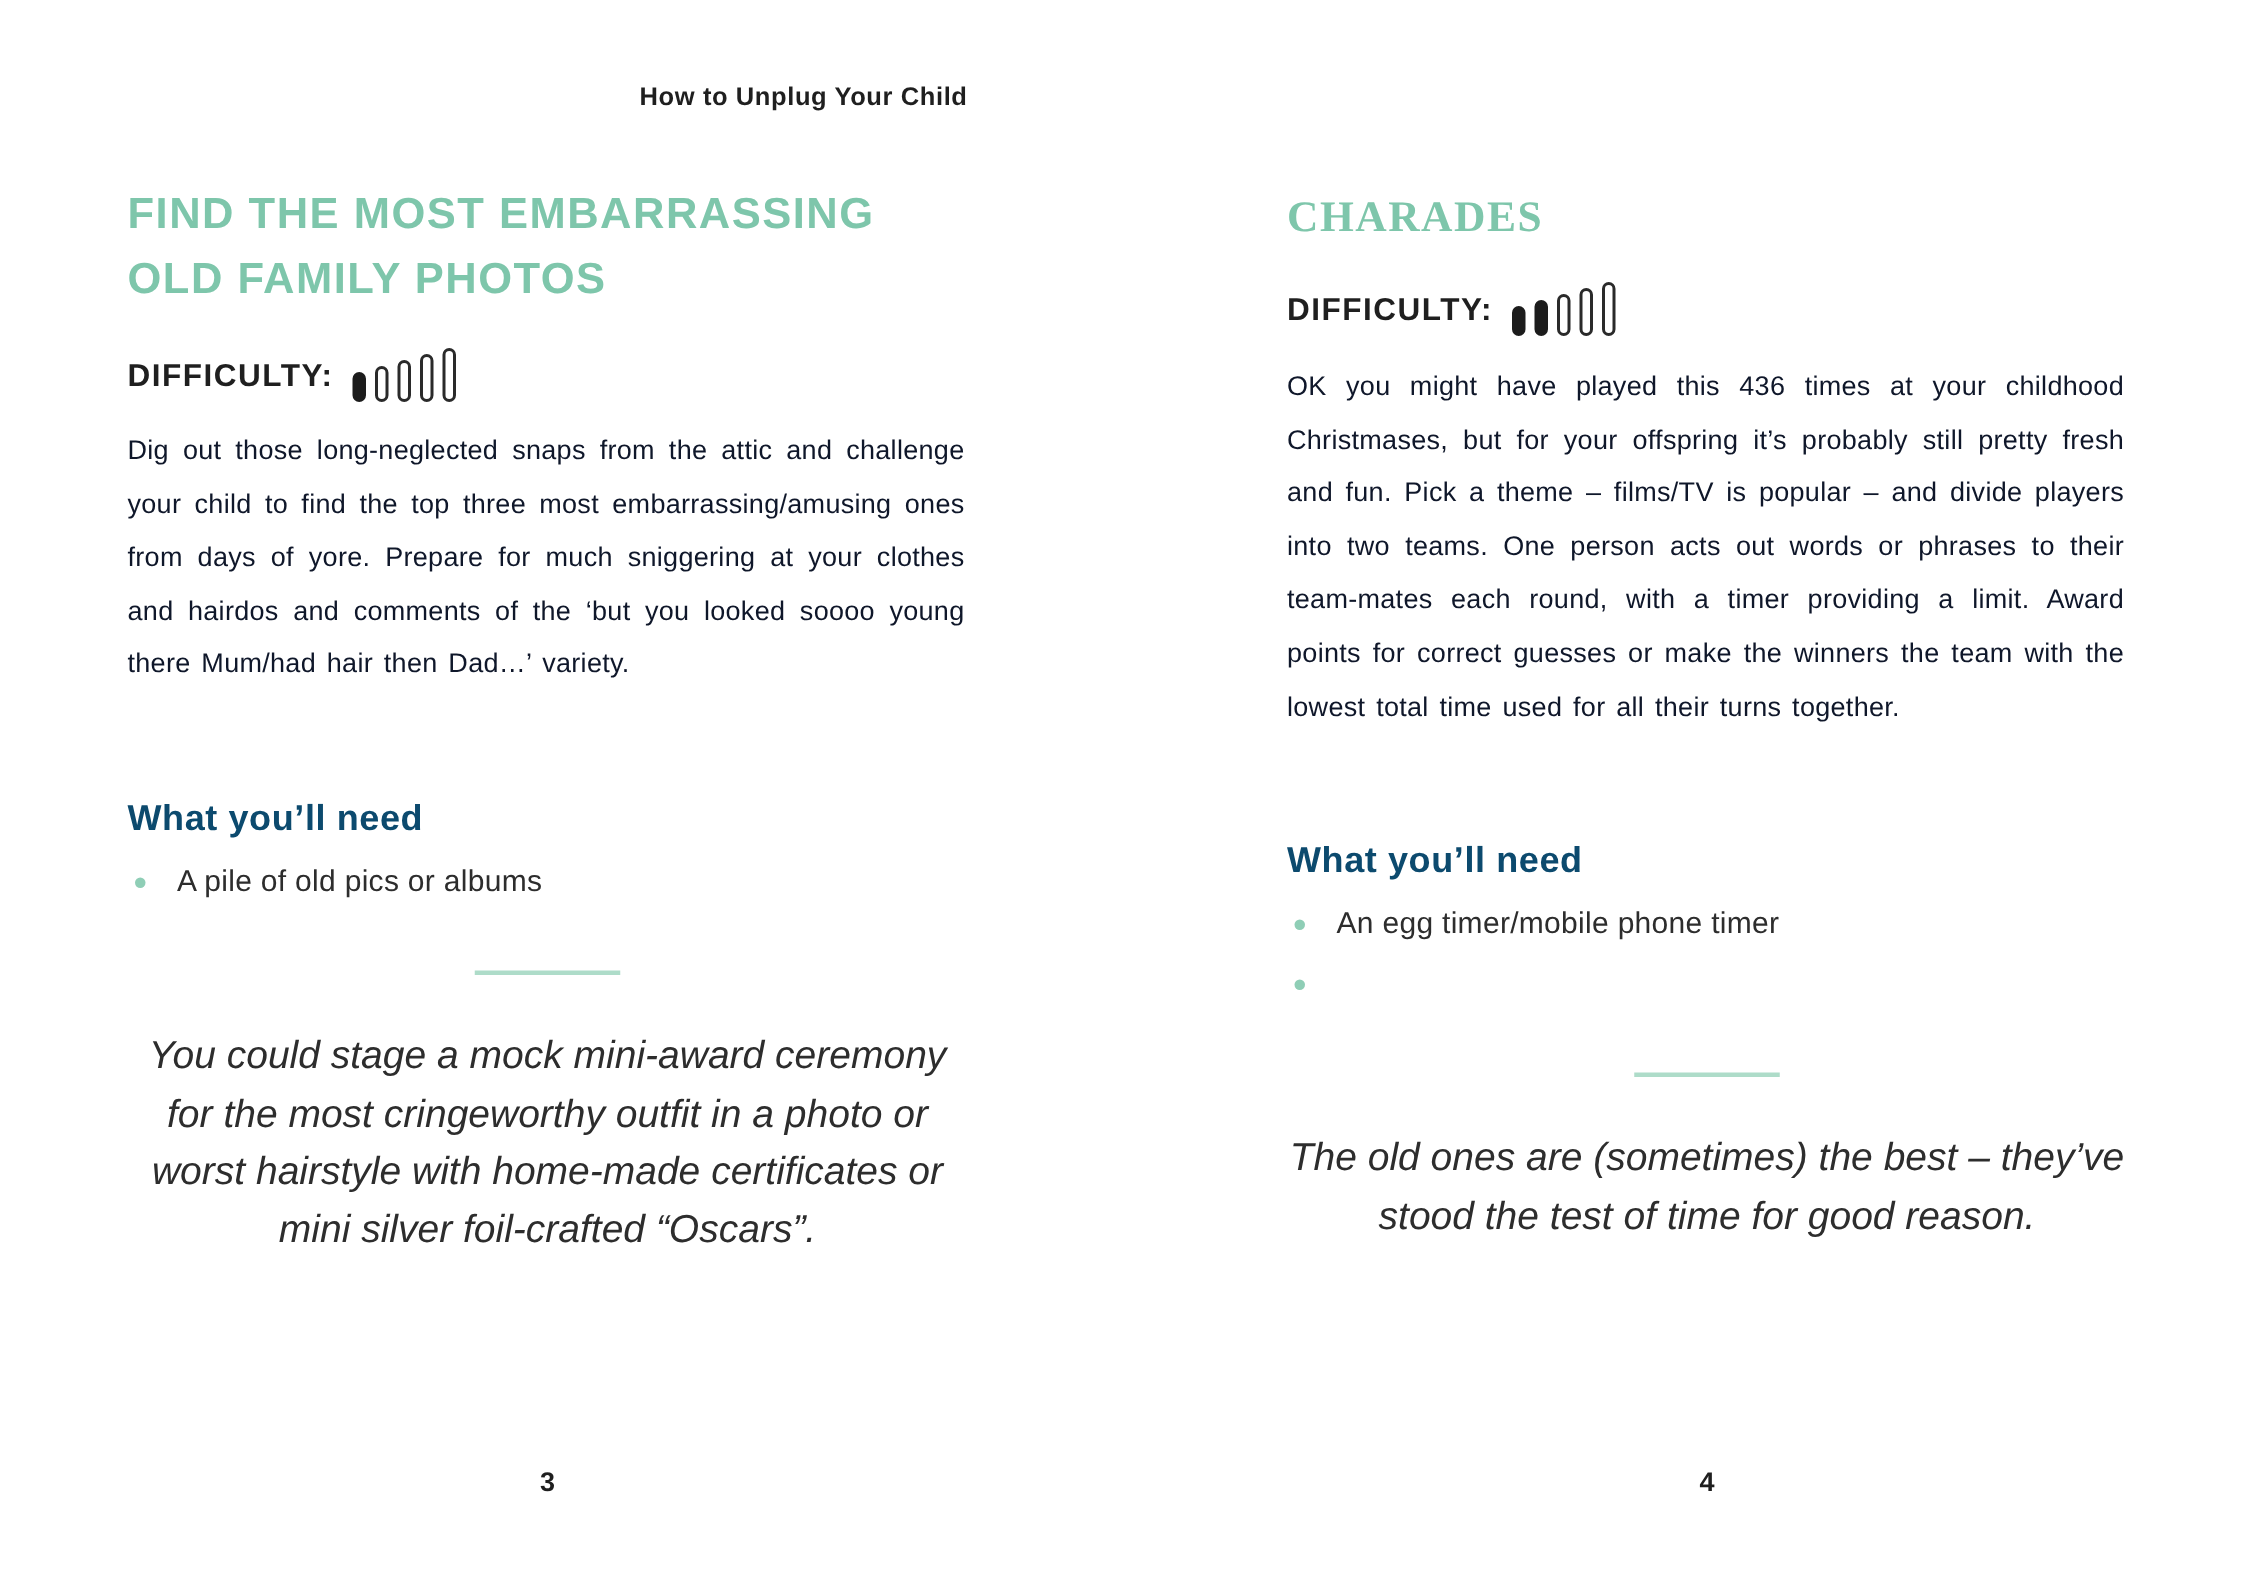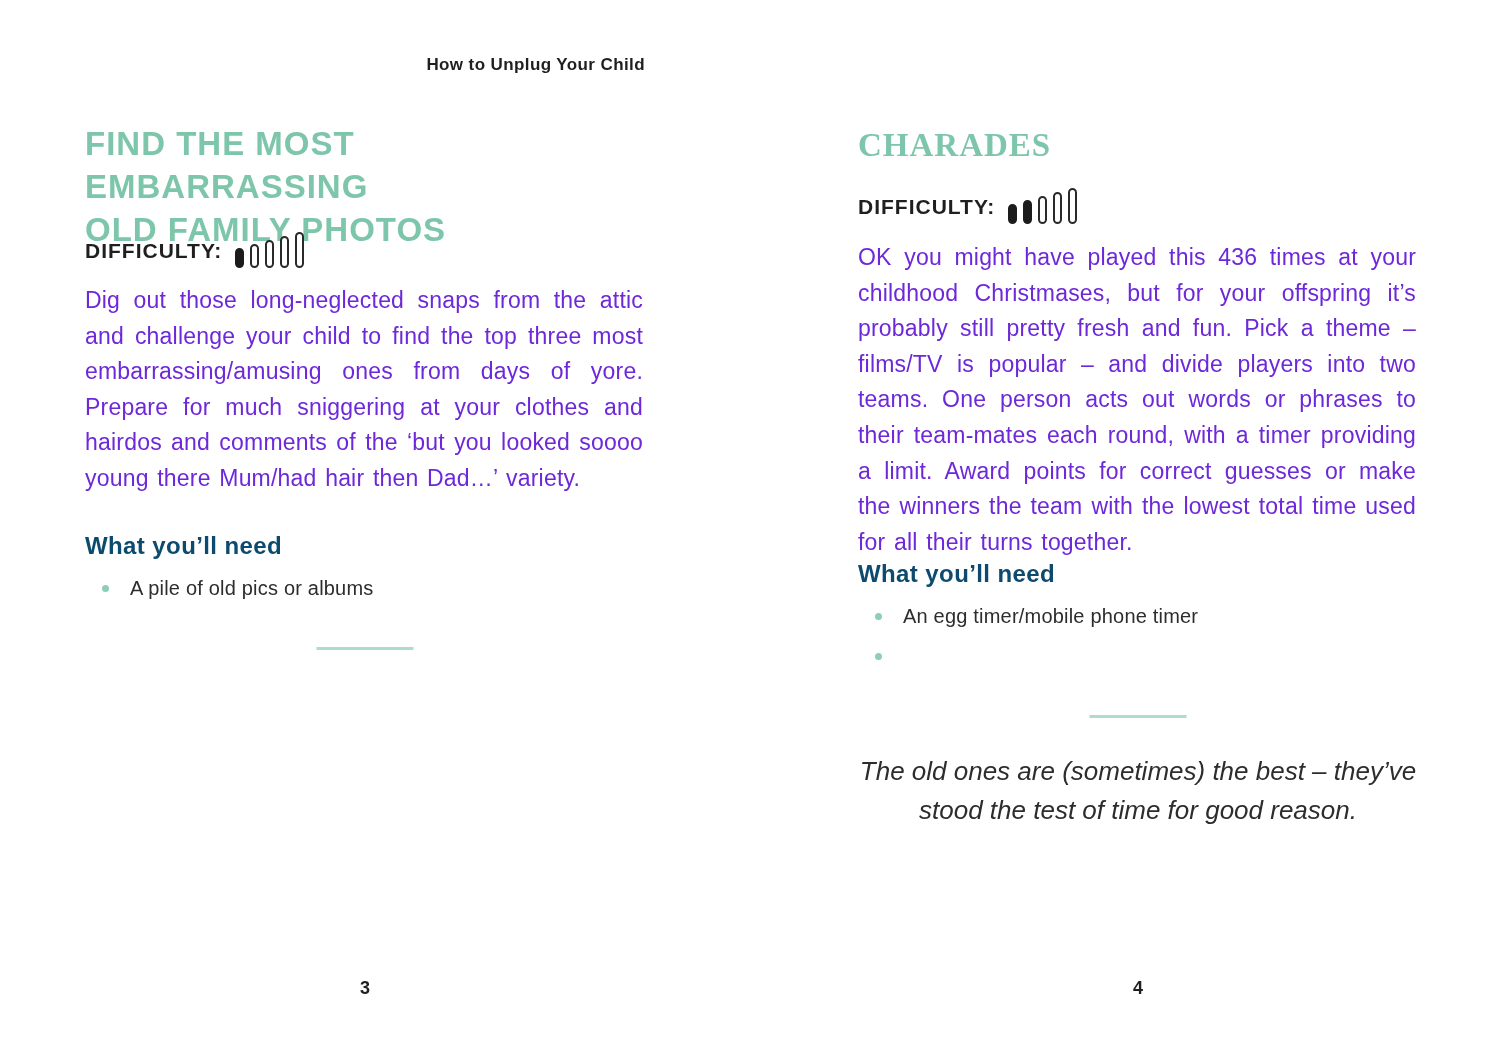--- a/index.html
+++ b/index.html
@@ -34,21 +34,21 @@
     font-size: 17px;
     font-weight: 700;
     letter-spacing: 0.4px;
     color: #1f1f1f;
   }
 
   .title {
     position: absolute;
     left: 0;
     margin: 0;
-    font-size: 33px;
+    font-size: 29px;
     font-weight: 700;
     letter-spacing: 1px;
     line-height: 43px;
     color: #7ec6ab;
   }
   .page--left  .title { top: 122px; }
   .page--right .title { top: 124px; font-family: Liberation Serif, serif; }
 
   .difficulty-row {
     position: absolute;
@@ -80,45 +80,45 @@
     background: transparent;
     box-sizing: border-box;
   }
   .diff-bar.filled { background: #1c1c1c; border-color: #1c1c1c; }
 
   .body-text {
     position: absolute;
     left: 0;
     width: 558px;
     margin: 0;
-    font-size: 23px;
+    font-size: 18px;
     line-height: 35.6px;
     letter-spacing: 0.2px;
     word-spacing: 2px;
-    color: #6d28d9;
+    color: #0f172a;
     text-align: justify;
   }
   .page--left  .body-text { top: 283px; }
   .page--right .body-text { top: 240px; }
 
   .need-heading {
     position: absolute;
     left: 0;
     margin: 0;
     font-size: 24px;
     font-weight: 700;
     letter-spacing: 0.4px;
     color: #0c4a6e;
   }
   .page--left  .need-heading { top: 532px; }
   .page--right .need-heading { top: 560px; }
 
   .need-list {
     position: absolute;
-    left: 12px;
+    left: 0;
     width: 100%;
     margin: 0;
     padding: 0;
     list-style: none;
   }
   .page--left  .need-list { top: 576px; }
   .page--right .need-list { top: 604px; }
   .need-list li {
     display: flex;
     align-items: flex-start;
@@ -195,20 +195,21 @@
     </div>
     <p class="body-text">Dig out those long-neglected snaps from the attic and challenge your child to find the top three most embarrassing/amusing ones from days of yore. Prepare for much sniggering at your clothes and hairdos and comments of the ‘but you looked soooo young there Mum/had hair then Dad…’ variety.</p>
     <h2 class="need-heading">What you’ll need</h2>
     <ul class="need-list">
         <li>
           <span class="dot"></span>
           <span>A pile of old pics or albums</span>
         </li>
       </ul>
     <div class="divider"></div>
+    <p class="quote">You could stage a mock mini-award ceremony for the most cringeworthy outfit in a photo or worst hairstyle with home-made certificates or mini silver foil-crafted “Oscars”.</p>
     <div class="page-number">3</div>
   </section>
 
   <section class="page page--right">
     <h1 class="title"><span>CHARADES</span></h1>
     <div class="difficulty-row">
       <span class="diff-label">DIFFICULTY:</span>
       <span class="diff-meter">
           <span class="diff-bar filled" style="height: 20px;"></span>
           <span class="diff-bar filled" style="height: 24px;"></span>

